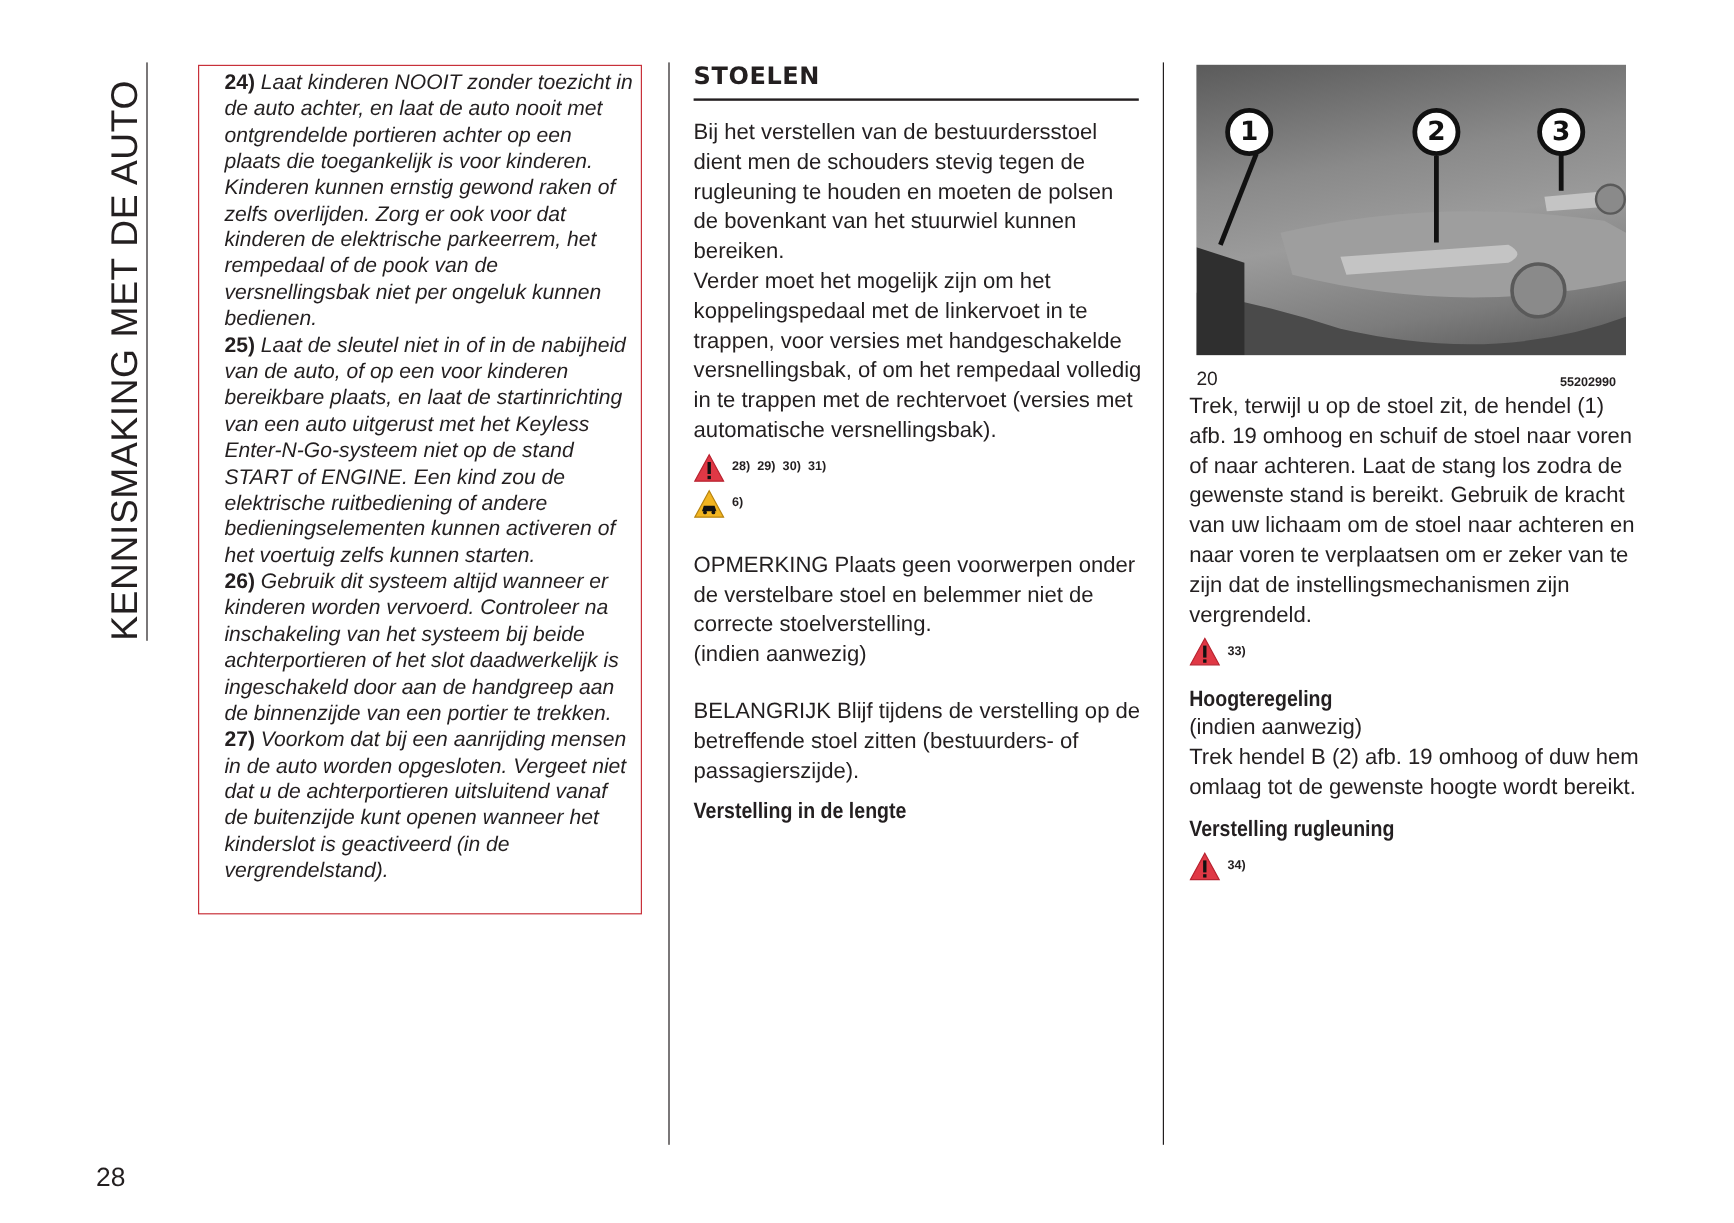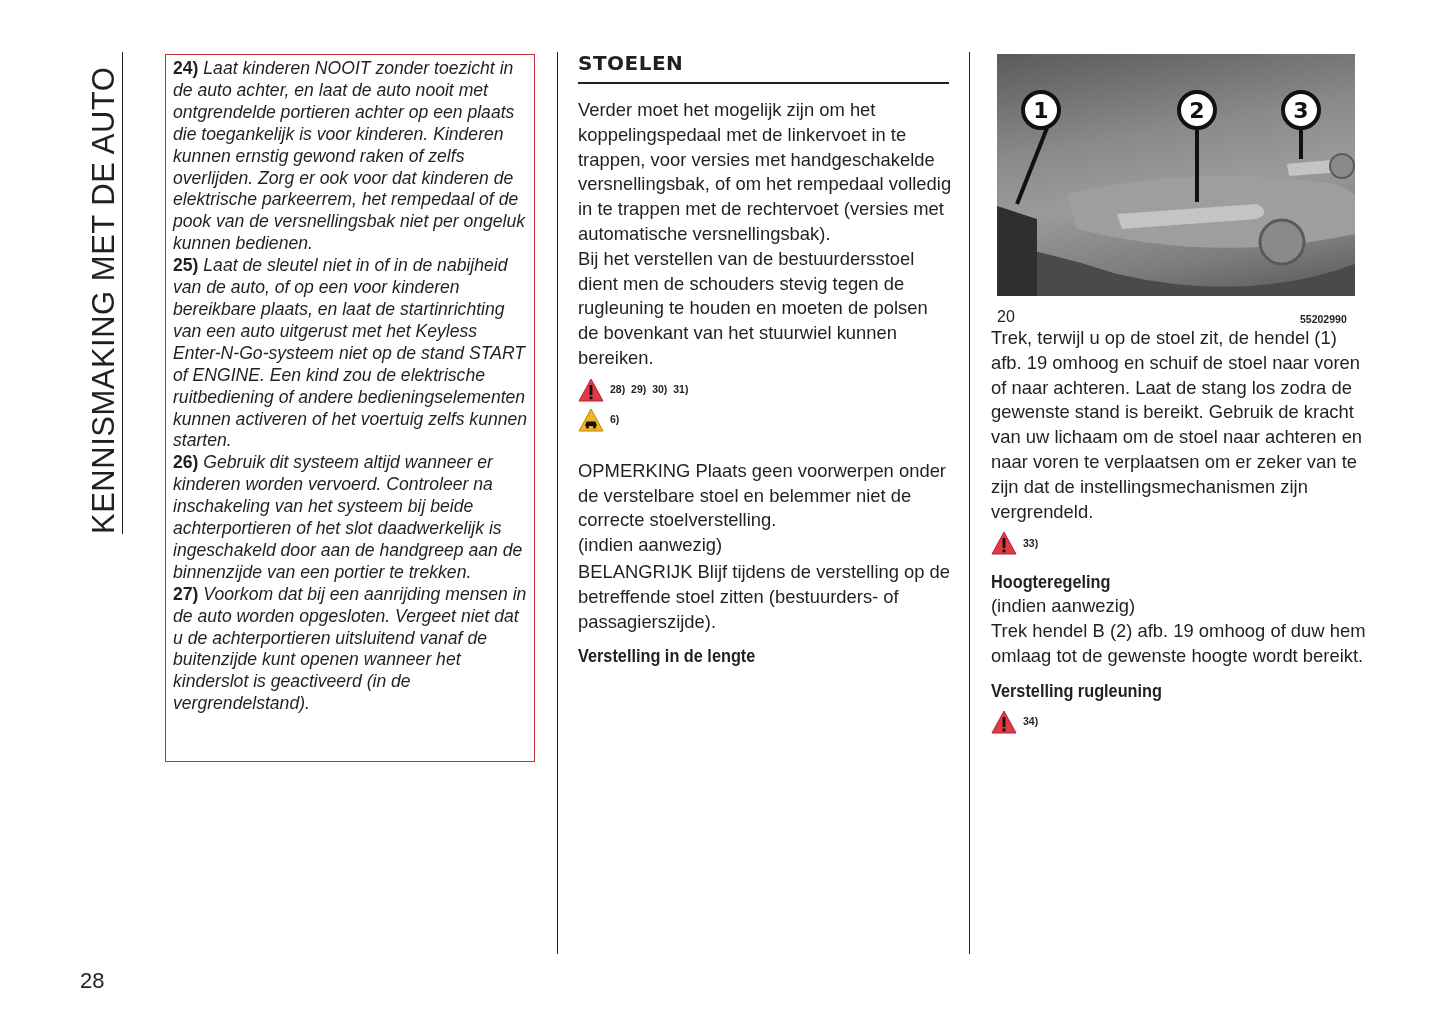--- a/index.html
+++ b/index.html
@@ -16,21 +16,21 @@
     transform-origin: 0 0; transform: rotate(-90deg);
     width: 482px; text-align: left;
     font-size: 31px; letter-spacing: 0.5px; line-height: 36px; white-space: nowrap;
     font-weight: normal;
   }
   .page-number { position: absolute; left: 80px; top: 968px; font-size: 22px; }
 
   .warning-box {
     position: absolute; left: 165px; top: 54px; width: 370px; height: 708px;
     border: 1.5px solid #c8313a; box-sizing: border-box;
-    padding: 3px 6px 0 7px;
+    padding: 3px 6px 0 21px;
     font-size: 17.6px; line-height: 21.9px; font-style: italic;
   }
   .warning-box p { margin: 0; }
   .warning-box b { font-style: normal; font-weight: bold; }
 
   .col-divider { position: absolute; top: 52px; width: 1px; height: 902px; background: #231f20; }
 
   .col { position: absolute; font-size: 18.4px; line-height: 24.8px; }
   .col p { margin: 0; }
   .col-mid { left: 578px; top: 48px; width: 375px; }
@@ -80,42 +80,42 @@
   <p><b>25)</b> <span>Laat de sleutel niet in of in de nabijheid van de auto, of op een voor kinderen bereikbare plaats, en laat de startinrichting van een auto uitgerust met het Keyless Enter-N-Go-systeem niet op de stand START of ENGINE. Een kind zou de elektrische ruitbediening of andere bedieningselementen kunnen activeren of het voertuig zelfs kunnen starten.</span></p>
   <p><b>26)</b> <span>Gebruik dit systeem altijd wanneer er kinderen worden vervoerd. Controleer na inschakeling van het systeem bij beide achterportieren of het slot daadwerkelijk is ingeschakeld door aan de handgreep aan de binnenzijde van een portier te trekken.</span></p>
   <p><b>27)</b> <span>Voorkom dat bij een aanrijding mensen in de auto worden opgesloten. Vergeet niet dat u de achterportieren uitsluitend vanaf de buitenzijde kunt openen wanneer het kinderslot is geactiveerd (in de vergrendelstand).</span></p>
 </div>
 
 <div class="col-divider" style="left:557px;"></div>
 <div class="col-divider" style="left:969px;"></div>
 
 <div class="col col-mid">
   <div class="heading">STOELEN</div>
+  <p>Bij het verstellen van de bestuurdersstoel dient men de schouders stevig tegen de rugleuning te houden en moeten de polsen de bovenkant van het stuurwiel kunnen bereiken.</p>
   <p>Verder moet het mogelijk zijn om het koppelingspedaal met de linkervoet in te trappen, voor versies met handgeschakelde versnellingsbak, of om het rempedaal volledig in te trappen met de rechtervoet (versies met automatische versnellingsbak).</p>
-  <p>Bij het verstellen van de bestuurdersstoel dient men de schouders stevig tegen de rugleuning te houden en moeten de polsen de bovenkant van het stuurwiel kunnen bereiken.</p>
   <div class="ref-row" style="margin-top:4px">
     <svg class="tri" viewBox="0 0 26 26">
         <path d="M13 2 L25 24 L1 24 Z" fill="#e03845" stroke="#b82330" stroke-width="1"></path>
         <rect x="11.6" y="8" width="2.8" height="10" fill="#111"></rect>
         <rect x="11.6" y="19.5" width="2.8" height="2.8" fill="#111"></rect>
       </svg>
     <span class="refs">28) 29) 30) 31)</span>
   </div>
   <div class="ref-row">
     <svg class="tri" viewBox="0 0 26 26">
         <path d="M13 2 L25 24 L1 24 Z" fill="#f2b521" stroke="#b88410" stroke-width="1"></path>
         <path d="M7 19 L8.5 14.5 L17.5 14.5 L19 19 Z" fill="#111"></path>
         <circle cx="9.5" cy="20" r="1.6" fill="#111"></circle>
         <circle cx="16.5" cy="20" r="1.6" fill="#111"></circle>
       </svg>
     <span class="refs">6)</span>
   </div>
   <p style="margin-top:24px">OPMERKING Plaats geen voorwerpen onder de verstelbare stoel en belemmer niet de correcte stoelverstelling.</p>
   <p>(indien aanwezig)</p>
-  <p style="margin-top:2px">BELANGRIJK Blijf tijdens de verstelling op de betreffende stoel zitten (bestuurders- of passagierszijde).</p>
+  <p style="margin-top:22px">BELANGRIJK Blijf tijdens de verstelling op de betreffende stoel zitten (bestuurders- of passagierszijde).</p>
   <div class="minor-heading" style="margin-top:10px">Verstelling in de lengte</div>
 </div>
 
 <div class="figure">
   <svg width="358" height="242" style="position:absolute;left:0;top:0">
     <path d="M0 190 L0 242 L358 242 L358 210 Q250 250 120 220 Q60 200 0 190 Z" fill="#4a4a4a"></path>
     <path d="M70 140 Q200 110 340 130 L358 140 L358 180 Q220 210 80 175 Z" fill="#9e9e9e"></path>
     <path d="M120 160 L260 150 Q275 158 260 165 L125 175 Z" fill="#c4c4c4"></path>
     <path d="M290 110 L345 105 Q352 112 345 118 L292 122 Z" fill="#c4c4c4"></path>
     <circle cx="285" cy="188" r="22" fill="#8a8a8a" stroke="#5a5a5a" stroke-width="3"></circle>

